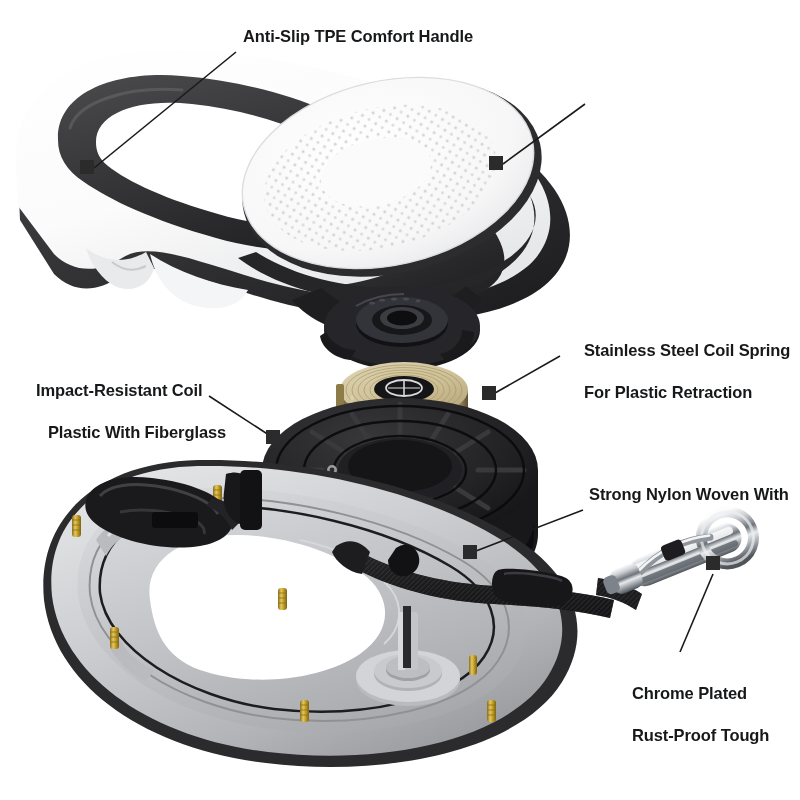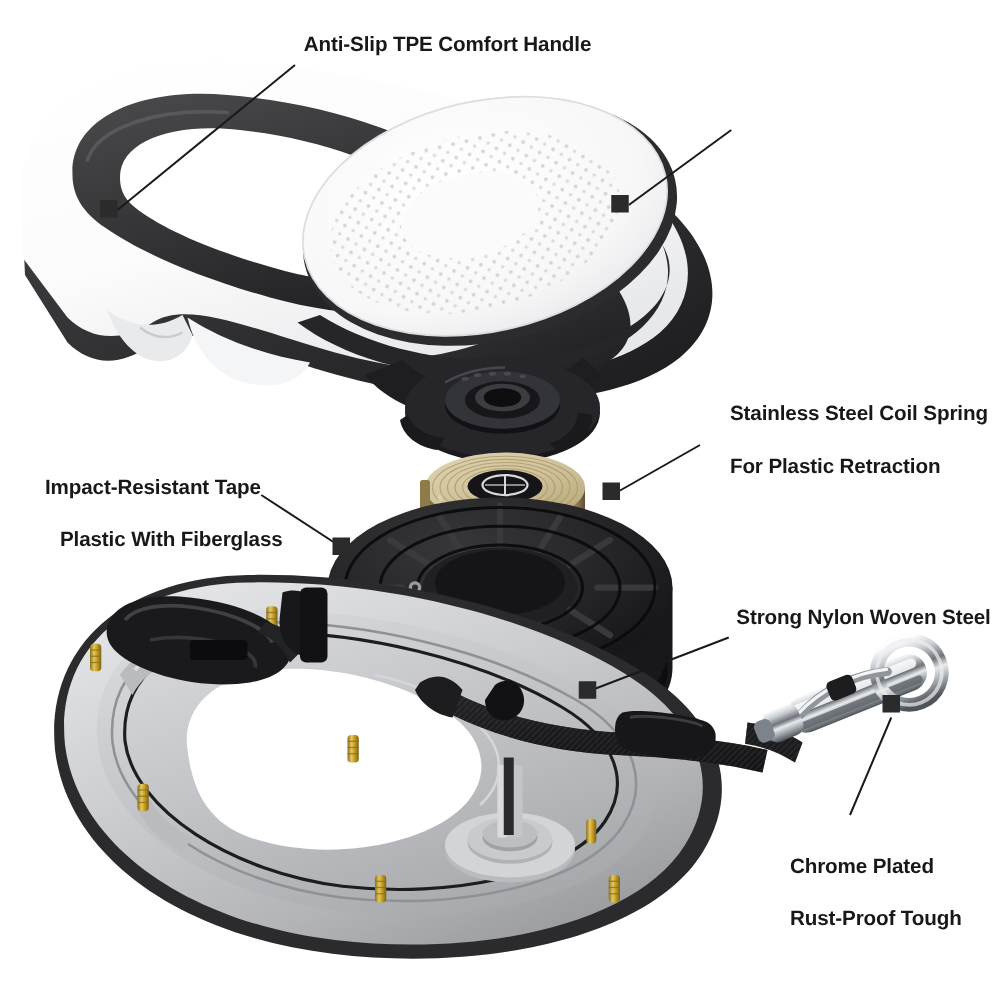--- a/index.html
+++ b/index.html
@@ -431,30 +431,30 @@
     </g>
     <g>
       <line x1="680" y1="652" x2="713" y2="574" stroke="#1a1a1a" stroke-width="1.6"></line>
       <rect x="706" y="556" width="14" height="14" fill="#2b2b2b"></rect>
     </g>
   </svg>
 
   <div class="label" style="left:243px; top:26px;">Anti-Slip TPE Comfort Handle</div>
 
 
-  <div class="label" style="left:566px; top:300px;">
+  <div class="label" style="left:566px; top:319px;">
     <span>Stainless Steel Coil Spring</span><br>
     <span>For Plastic Retraction</span>
   </div>
 
   <div class="label" style="left:18px; top:359px;">
-    <span>Impact-Resistant Tape</span><br>
+    <span>Impact-Resistant Coil</span><br>
     <span style="display:inline-block; padding-left:12px;">Plastic With Fiberglass</span>
   </div>
 
-  <div class="label" style="left:589px; top:484px;">Strong Nylon Woven Steel</div>
+  <div class="label" style="left:589px; top:484px;">Strong Nylon Woven With</div>
 
   <div class="label" style="left:614px; top:662px;">
     <span>Chrome Plated</span><br>
     <span>Rust-Proof Tough</span>
   </div>
 
 </div>
 
 </body></html>

